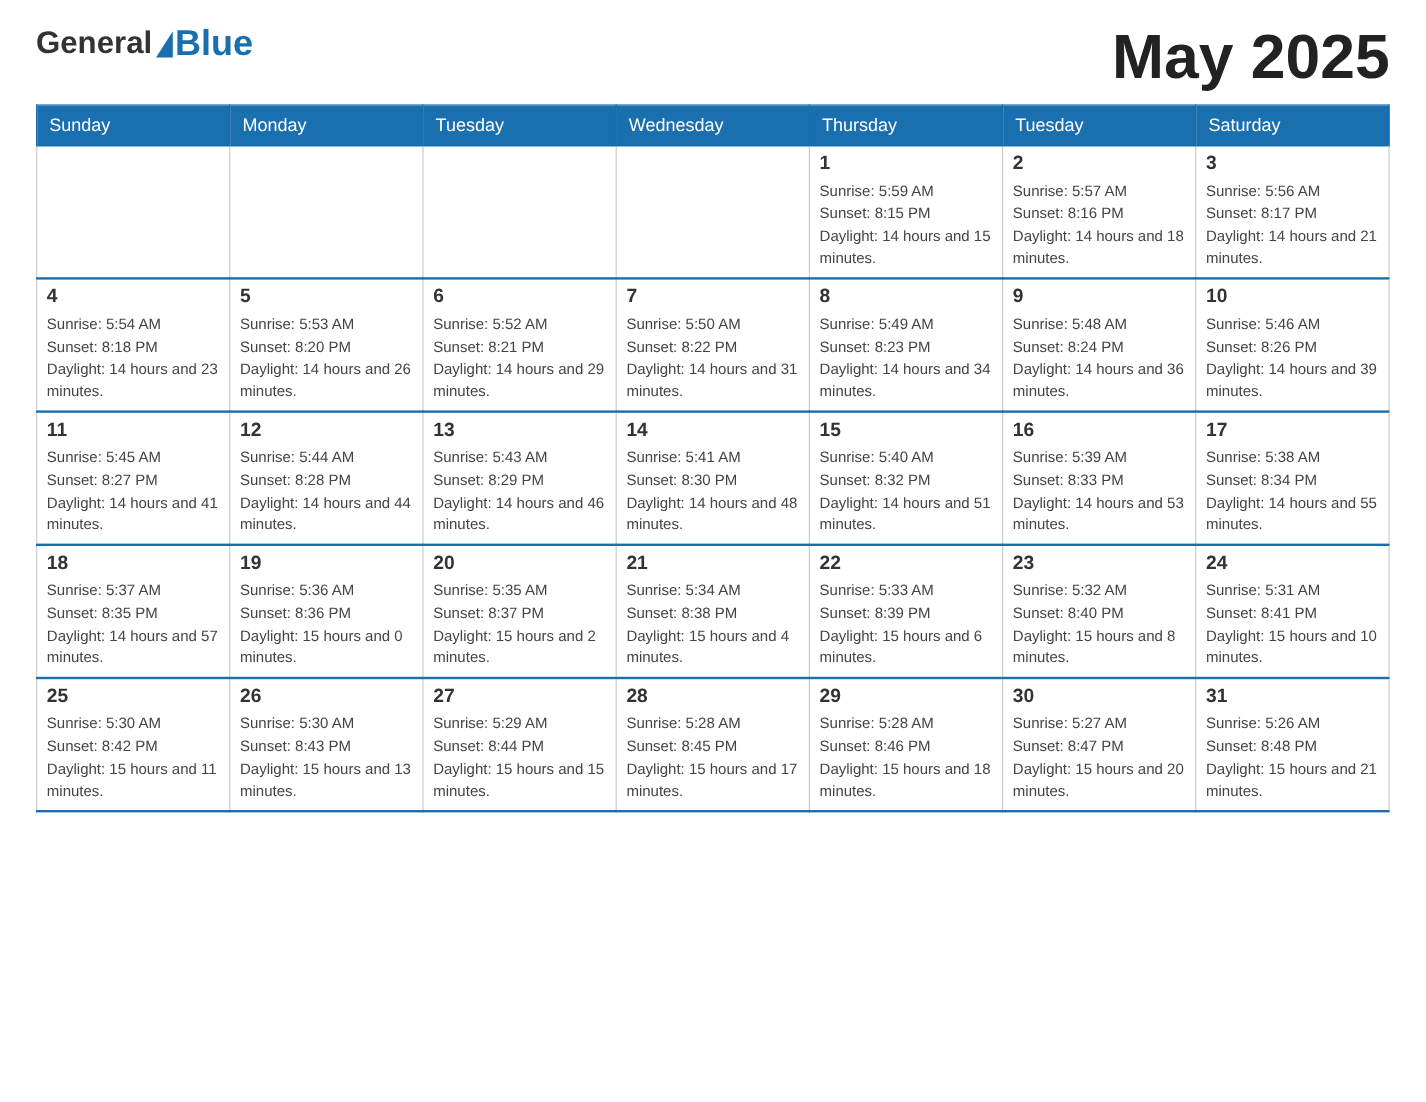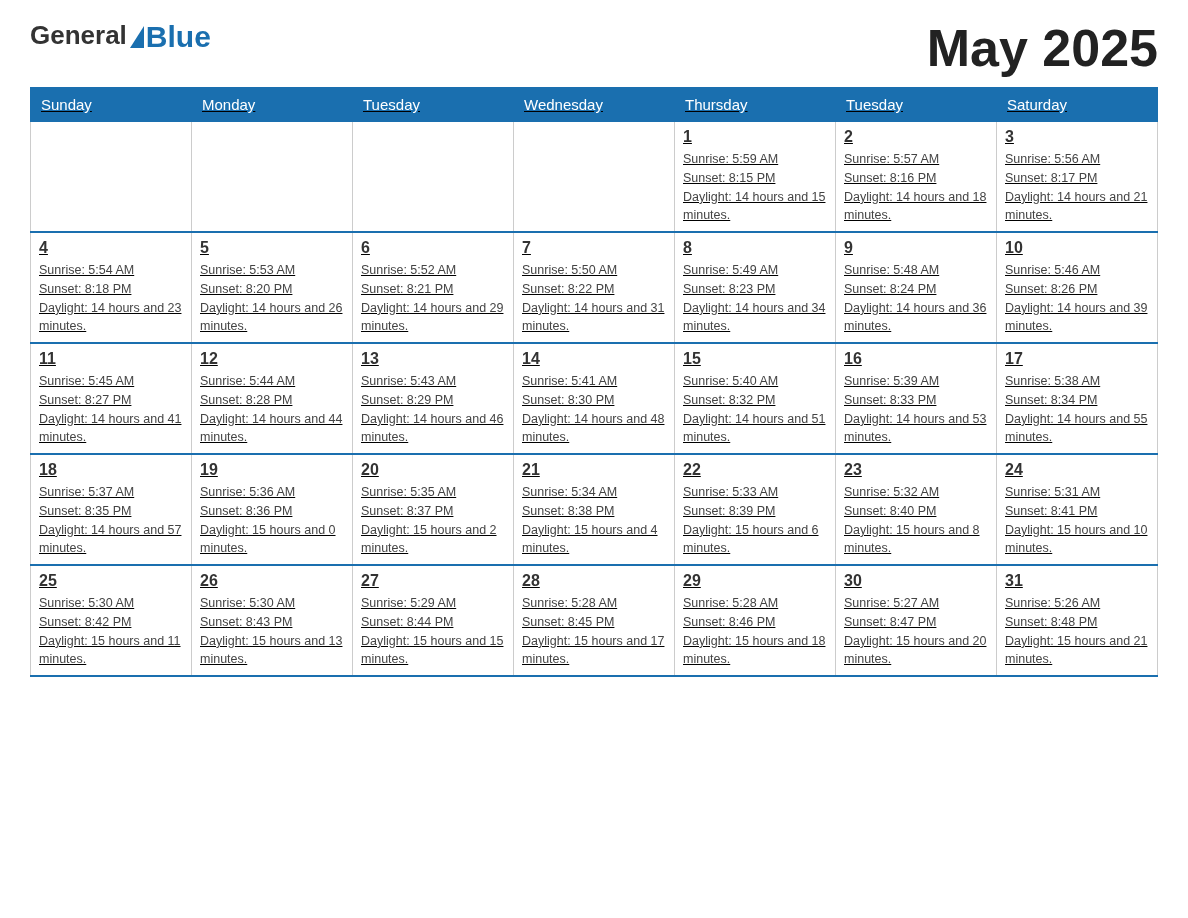--- a/index.html
+++ b/index.html
@@ -27,21 +27,20 @@
     }
     .location {
       font-size: 20px;
       color: #555;
       margin-top: 4px;
     }
     .calendar {
       width: 100%;
       border-collapse: collapse;
       margin-top: 10px;
-      text-decoration: underline;
     }
     .calendar thead tr {
       background-color: #1a6faf;
     }
     .calendar thead th {
       color: #fff;
       font-size: 15px;
       font-weight: normal;
       padding: 8px 10px;
       text-align: left;

